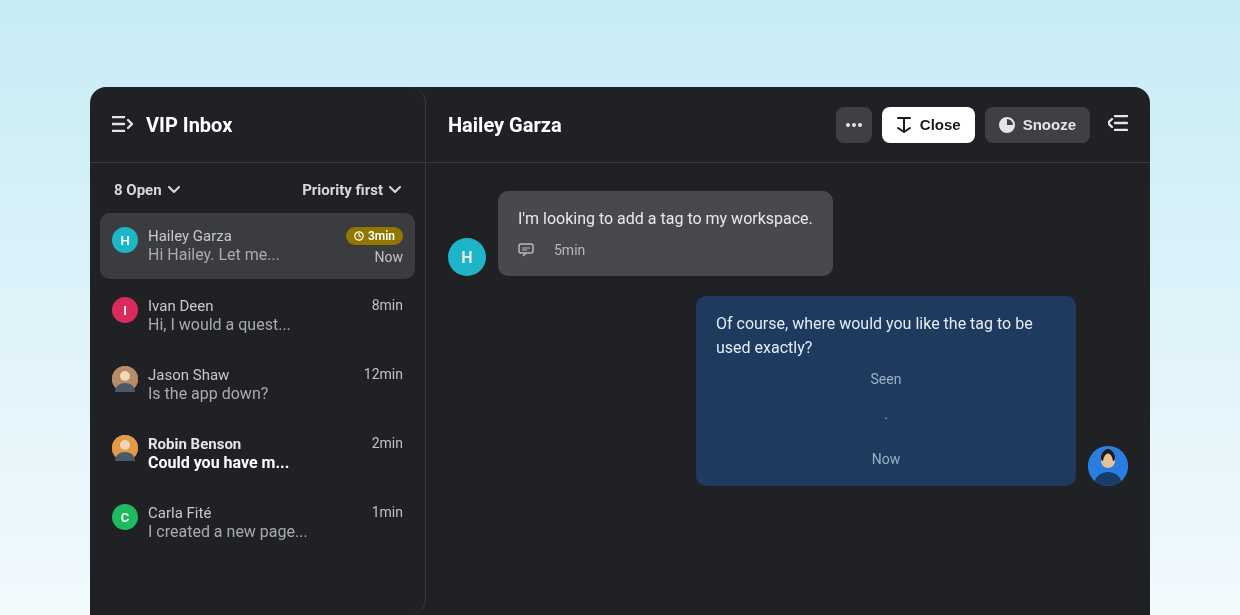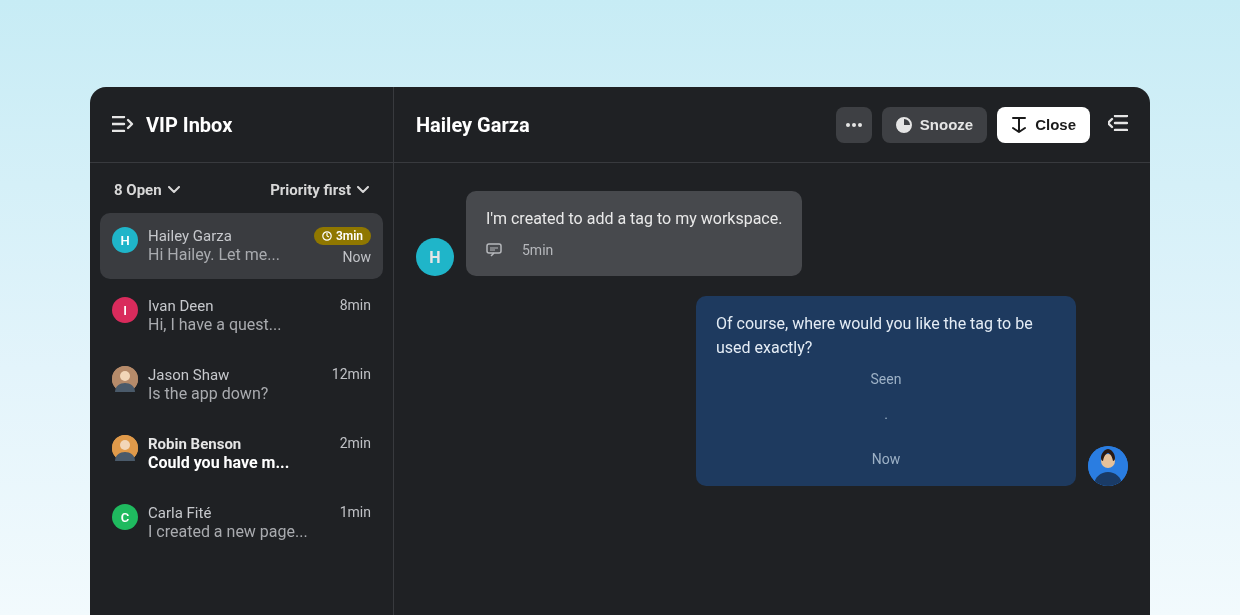--- a/index.html
+++ b/index.html
@@ -16,24 +16,25 @@
     top: 87px;
     width: 1060px;
     height: 528px;
     background: #1f2124;
     border-radius: 16px 16px 0 0;
     display: flex;
     overflow: hidden;
     color: #e5e5e5;
   }
   .sidebar {
-    width: 304px;
+    width: 336px;
     border-right: 1px solid #383a3e;
     display: flex;
     flex-direction: column;
+    border-radius: 16px;
   }
   .sidebar-header {
     height: 76px;
     display: flex;
     align-items: center;
     padding: 0 22px;
     gap: 14px;
     border-bottom: 1px solid #383a3e;
   }
   .menu-icon {
@@ -160,21 +161,21 @@
               </svg>3min</span>
             <span class="conv-time">Now</span>
           </div>
         </div>
         <div class="conv">
           <div class="avatar" style="background:#d92b5c">I</div>
           <div class="conv-body">
             <div class="conv-top">
               <span class="conv-name">Ivan Deen</span>
             </div>
-            <div class="conv-preview">Hi, I have a quest...</div>
+            <div class="conv-preview">Hi, I would a quest...</div>
           </div>
           <div class="conv-side">
             <span class="conv-time">8min</span>
           </div>
         </div>
         <div class="conv">
           <div class="avatar photo" style="background:#b68b6a">
             <svg viewBox="0 0 26 26">
               <circle cx="13" cy="13" r="13" fill="#b68b6a"></circle>
               <circle cx="13" cy="10" r="5" fill="#f2d6b8"></circle>
@@ -228,48 +229,48 @@
     <div class="main-header">
       <span class="main-title">Hailey Garza</span>
       <div class="actions">
         <button class="btn dark icon-only">
           <svg width="16" height="4" viewBox="0 0 16 4">
               <circle cx="2" cy="2" r="2" fill="#e5e5e5"></circle>
               <circle cx="8" cy="2" r="2" fill="#e5e5e5"></circle>
               <circle cx="14" cy="2" r="2" fill="#e5e5e5"></circle>
             </svg>
         </button>
+        <button class="btn light">
+          <svg width="16" height="16" viewBox="0 0 16 16">
+              <path d="M2 11l6 4 6-4M8 1v13M2 1h12" stroke="#1a1a1a" stroke-width="2" fill="none" stroke-linecap="round" stroke-linejoin="round"></path>
+            </svg>
+          <span>Close</span>
+        </button>
         <button class="btn dark">
           <svg width="16" height="16" viewBox="0 0 16 16">
               <path d="M8 0a8 8 0 100 16A8 8 0 008 0zm0 2a6 6 0 016 6H8V2z" fill="#e5e5e5"></path>
             </svg>
           <span>Snooze</span>
-        </button>
-        <button class="btn light">
-          <svg width="16" height="16" viewBox="0 0 16 16">
-              <path d="M2 11l6 4 6-4M8 1v13M2 1h12" stroke="#1a1a1a" stroke-width="2" fill="none" stroke-linecap="round" stroke-linejoin="round"></path>
-            </svg>
-          <span>Close</span>
         </button>
         <span class="collapse-icon">
           <svg width="20" height="16" viewBox="0 0 20 16">
               <path d="M7 1h12M7 8h12M7 15h12" stroke="#e5e5e5" stroke-width="2.4" stroke-linecap="round"></path>
               <path d="M4 4L0 8l4 4" stroke="#e5e5e5" stroke-width="2.4" fill="none" stroke-linecap="round" stroke-linejoin="round"></path>
             </svg>
         </span>
       </div>
     </div>
 
     <div class="thread">
       <div class="msg-row">
         <div class="msg-avatar" style="background:#1fb5c9">
           <span>H</span>
         </div>
         <div class="bubble gray">
-          <div>I'm created to add a tag to my workspace.</div>
+          <div>I'm looking to add a tag to my workspace.</div>
           <div class="bubble-meta">
             <svg width="16" height="14" viewBox="0 0 16 14">
                 <rect x="1" y="1" width="14" height="9" rx="2" stroke="#b6b8bc" stroke-width="1.5" fill="none"></rect>
                 <path d="M5 13l3-3" stroke="#b6b8bc" stroke-width="1.5" fill="none"></path>
                 <path d="M4 5h8M4 7h5" stroke="#b6b8bc" stroke-width="1.2"></path>
               </svg>
             <span>5min</span>
           </div>
         </div>
       </div>

